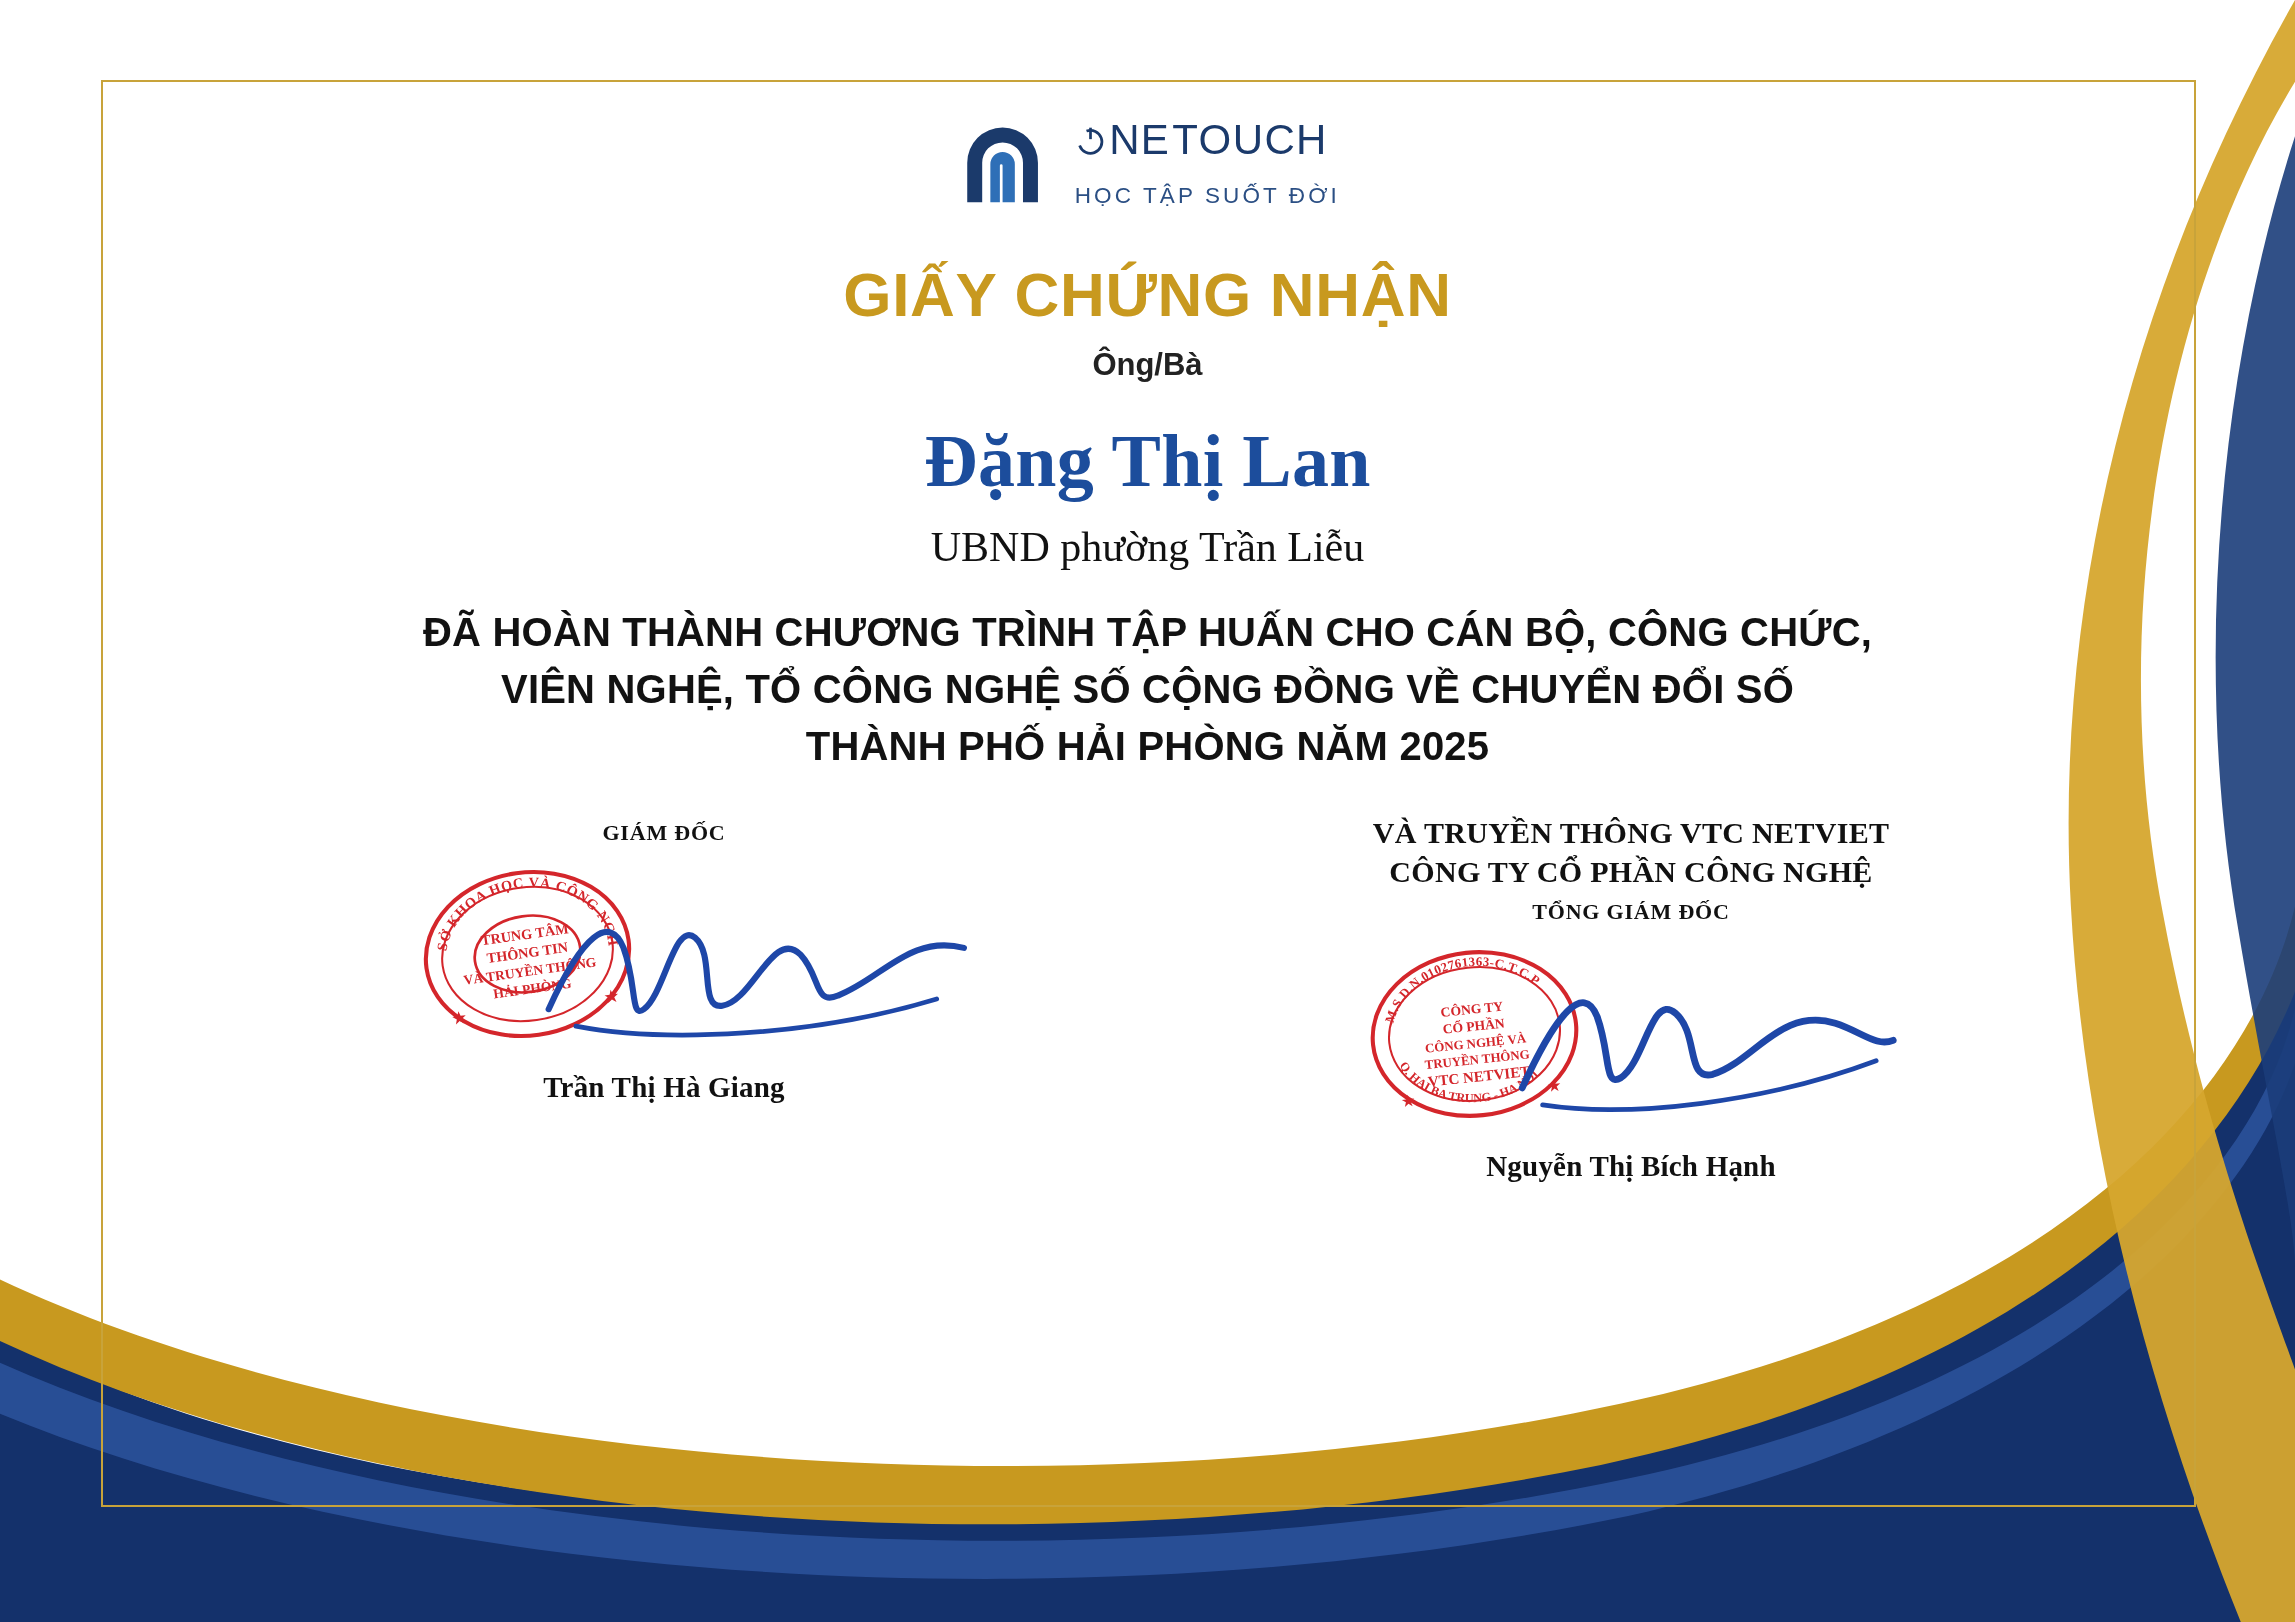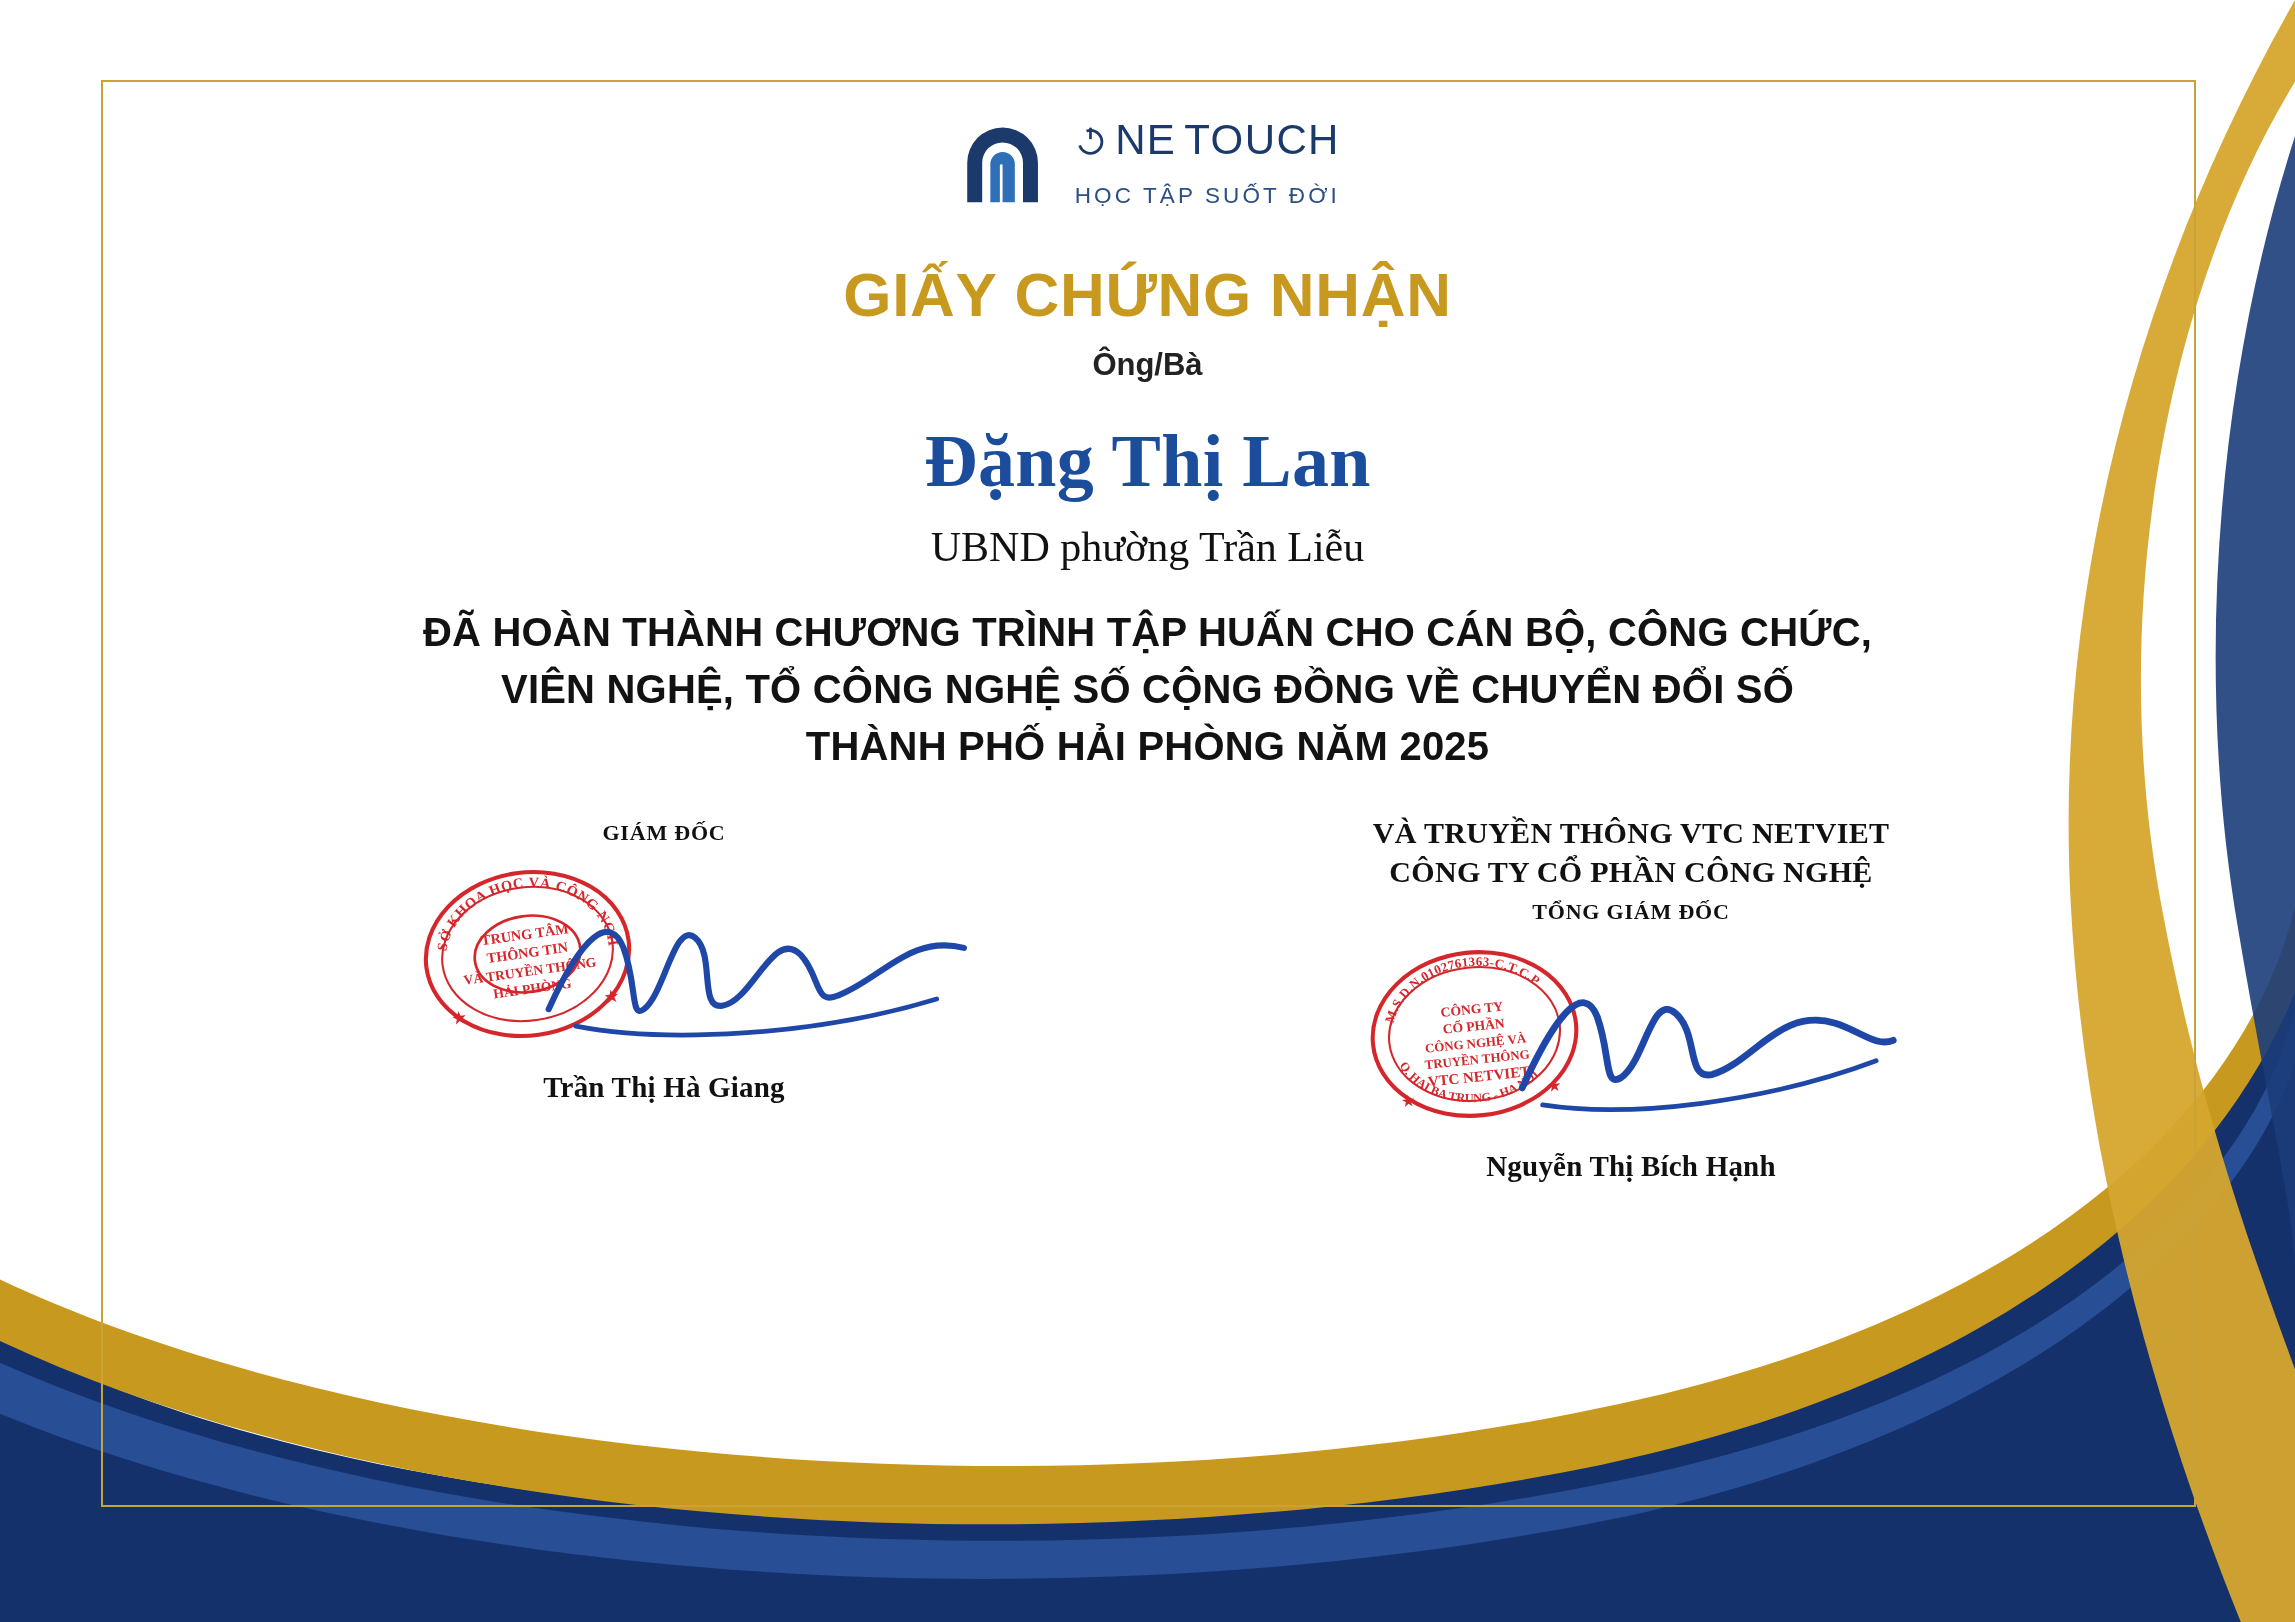--- a/index.html
+++ b/index.html
@@ -41,21 +41,21 @@
   .logo-wrap {
     margin-top: 116px;
     display: flex;
     align-items: center;
     justify-content: center;
     gap: 17.7px;
   }
   .logo-mark { width: 102px; height: 82px; }
   .logo-text { text-align: left; }
   .logo-top {
-    display: flex; align-items: center; gap: 8px;
+    display: flex; align-items: center; gap: 2px;
     font-size: 42px; letter-spacing: 0.7px;
     color: #1b3a6b; font-weight: 400;
   }
   .logo-top .word-one { letter-spacing: 1.4px; }
   .logo-top .word-touch { letter-spacing: 1.4px; }
   .power-glyph {
     display: inline-block; width: 31px; height: 31px;
     position: relative; margin-right: 1.4px;
   }
   .power-glyph svg { width: 31px; height: 31px; display: block; }

